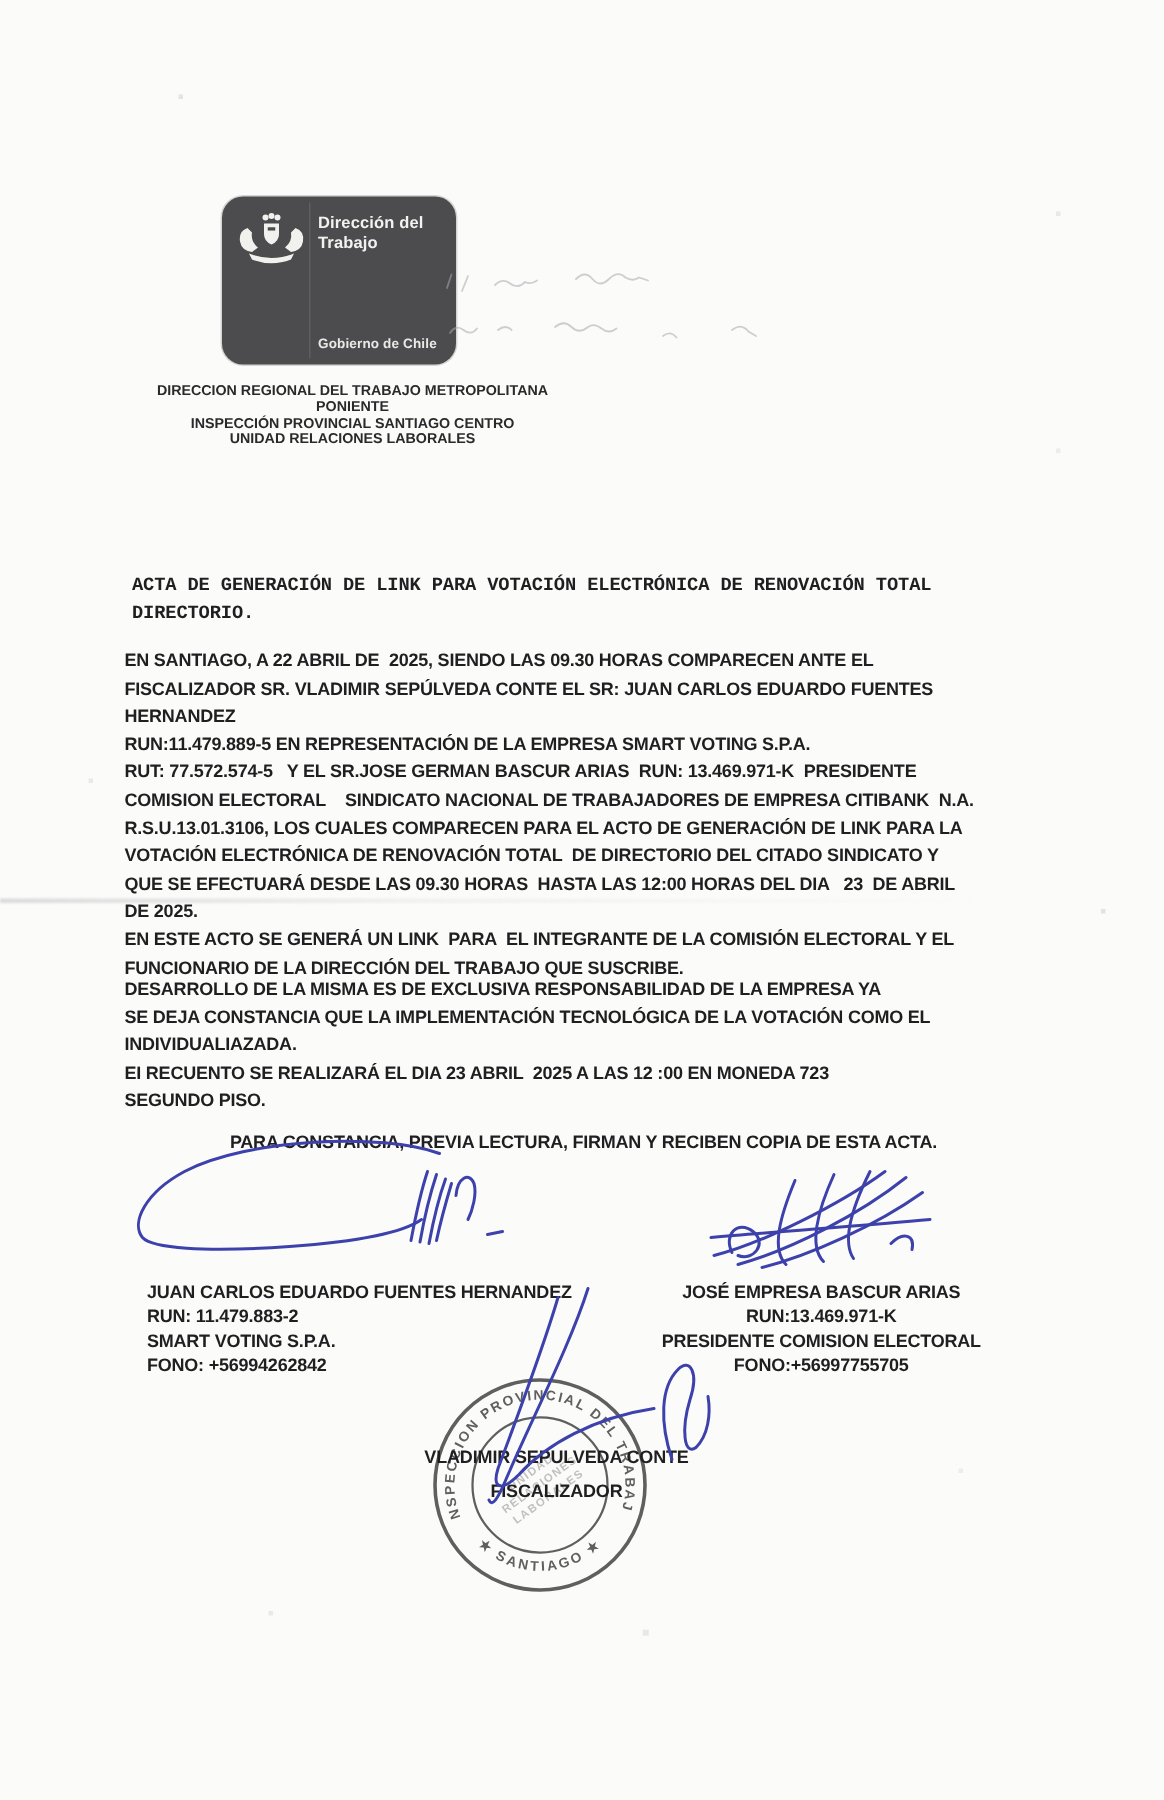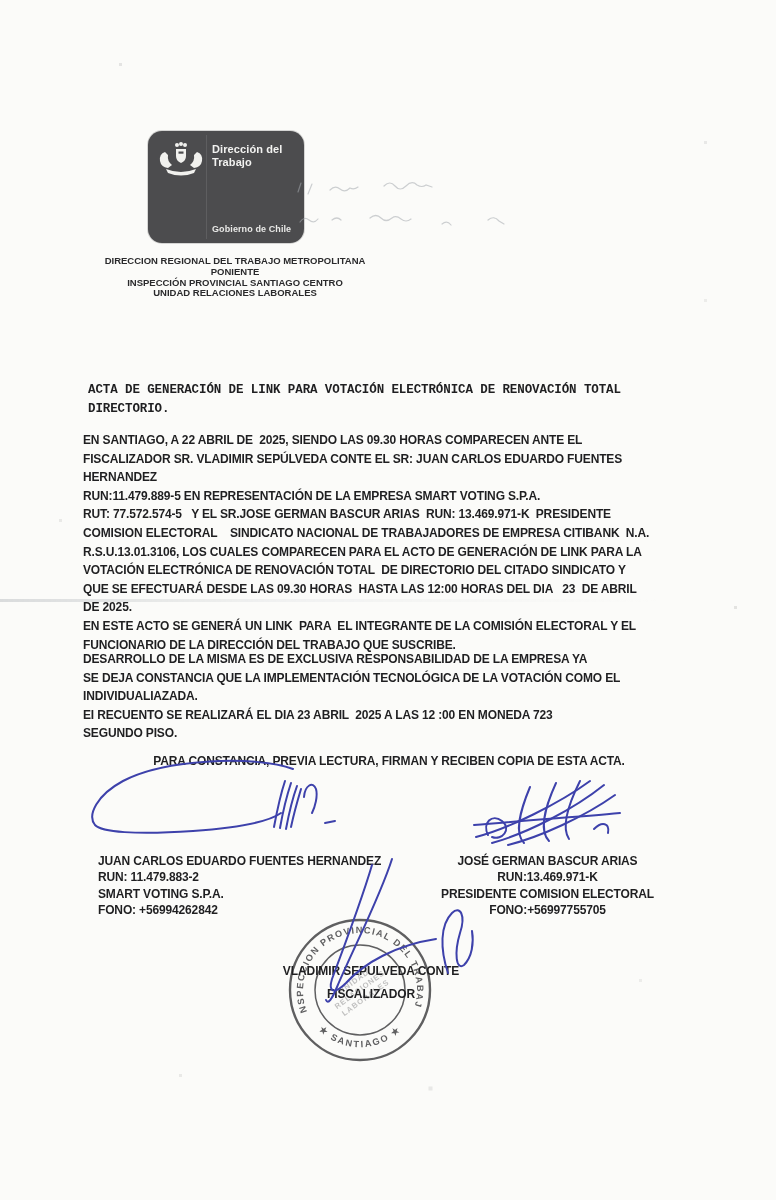--- a/index.html
+++ b/index.html
@@ -185,21 +185,21 @@
   </svg>
 
   <div class="signer-left">
     <div>JUAN CARLOS EDUARDO FUENTES HERNANDEZ</div>
     <div>RUN: 11.479.883-2</div>
     <div>SMART VOTING S.P.A.</div>
     <div>FONO: +56994262842</div>
   </div>
 
   <div class="signer-right">
-    <div>JOSÉ GERMAN BASCUR ARIAS</div>
+    <div>JOSÉ EMPRESA BASCUR ARIAS</div>
     <div>RUN:13.469.971-K</div>
     <div>PRESIDENTE COMISION ELECTORAL</div>
     <div>FONO:+56997755705</div>
   </div>
 
   <svg class="stamp" width="146" height="146" viewBox="0 0 146 146" opacity="0.88">
     <defs>
       <path id="arcTop" d="M 19.4 92.5 A 57 57 0 1 1 126.6 92.5"></path>
       <path id="arcBottom" d="M 24.3 103.7 A 58 58 0 0 0 121.7 103.7"></path>
     </defs>

